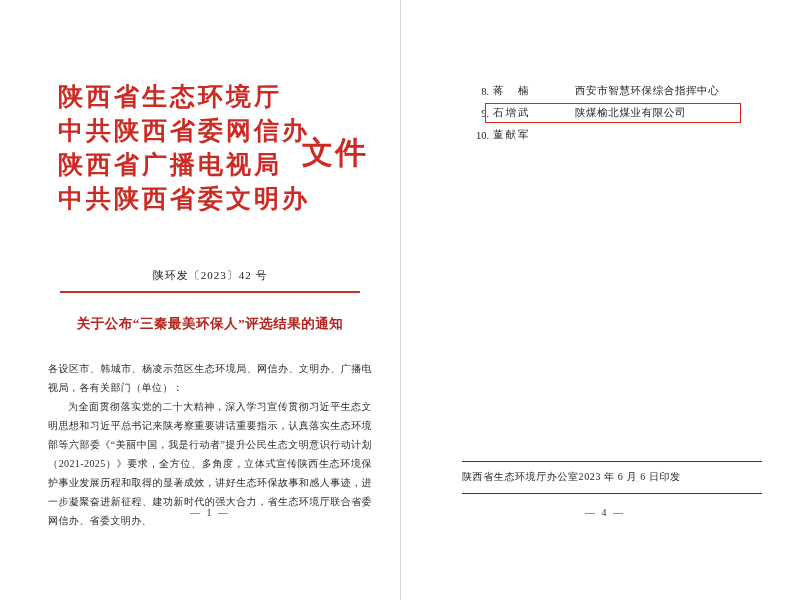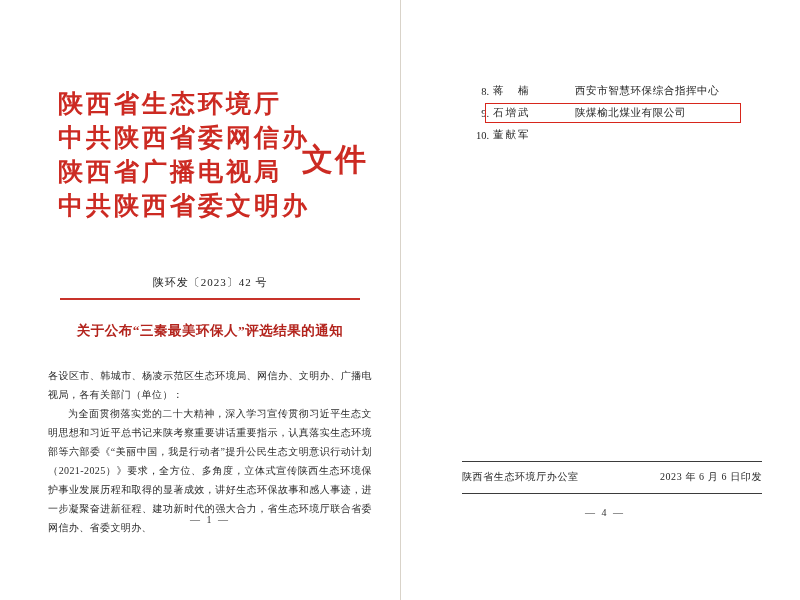--- a/index.html
+++ b/index.html
@@ -23,21 +23,21 @@
     top: 0;
     width: 1px;
     height: 600px;
     background: #d9d3c9;
   }
 
   
   .left-page {
     position: absolute;
     left: 30px;
-    top: 17px;
+    top: 10px;
     width: 360px;
     height: 570px;
   }
   .masthead {
     position: relative;
     margin-top: 70px;
     height: 160px;
   }
   .masthead-lines {
     color: #d2322d;
@@ -160,21 +160,21 @@
     background: #3b3b3b;
   }
   .footer-row {
     position: absolute;
     left: 42px;
     right: 8px;
     bottom: 92px;
     height: 22px;
     display: flex;
     align-items: center;
-    justify-content: space-between;
+    justify-content: flex-start;
     font-size: 10px;
     color: #1f1f1f;
     letter-spacing: 0.6px;
     margin-top: 16px;
   }
   .footer-rule2 {
     position: absolute;
     left: 42px;
     right: 8px;
     bottom: 86px;

